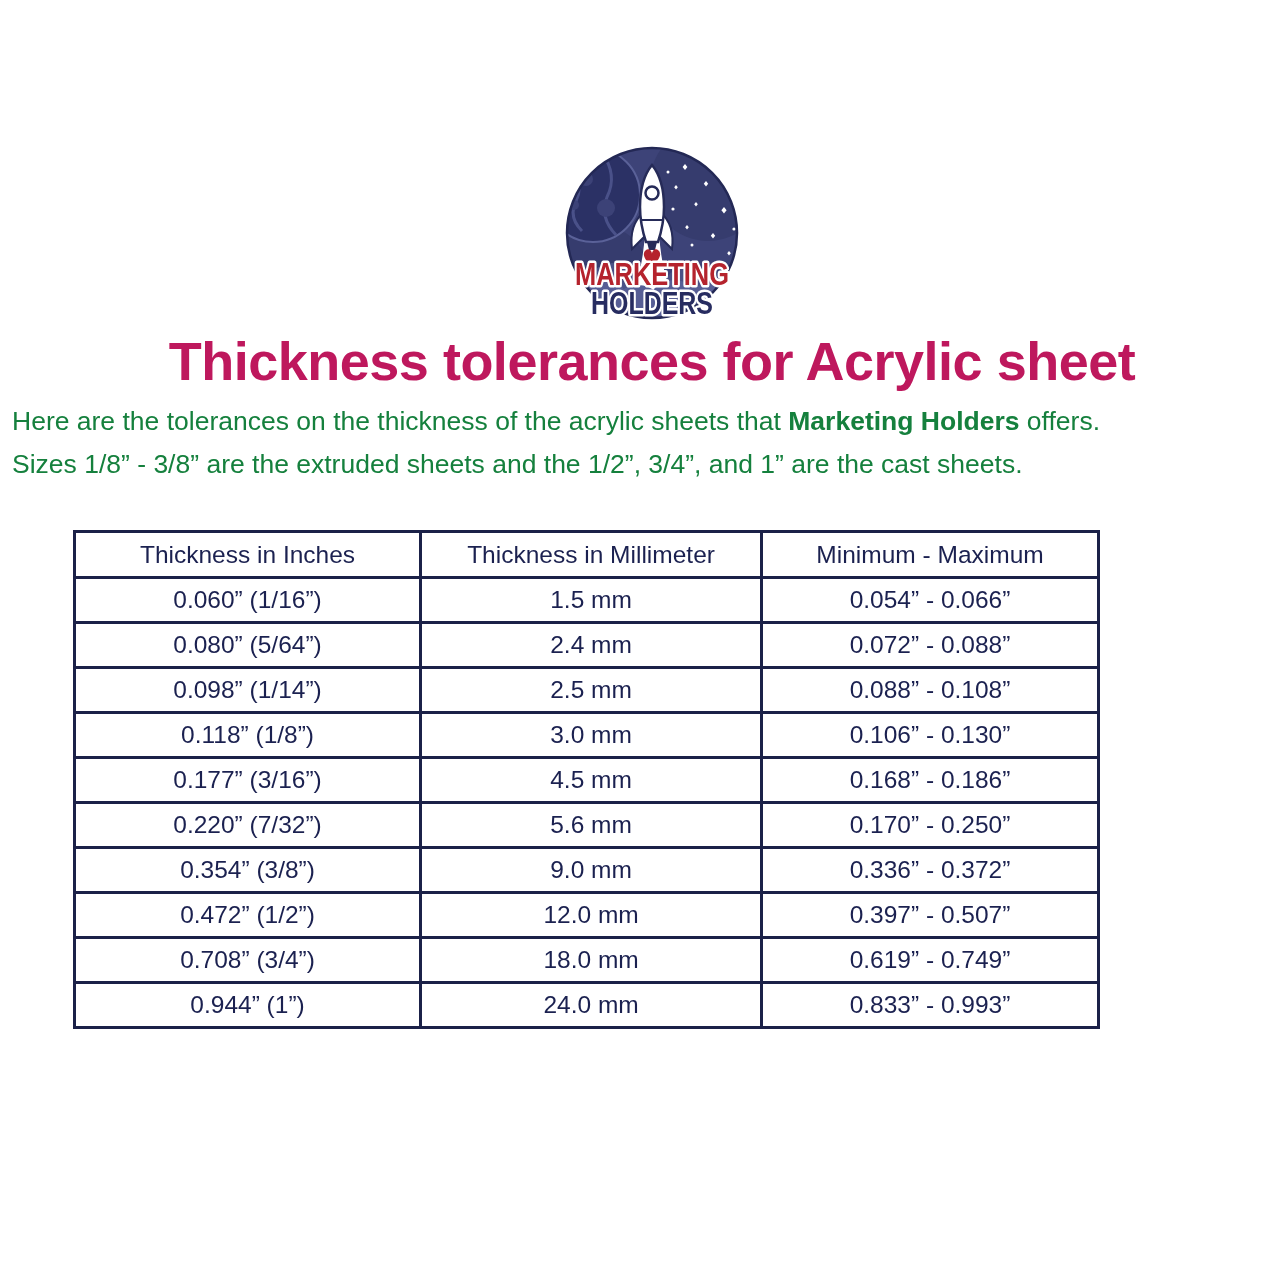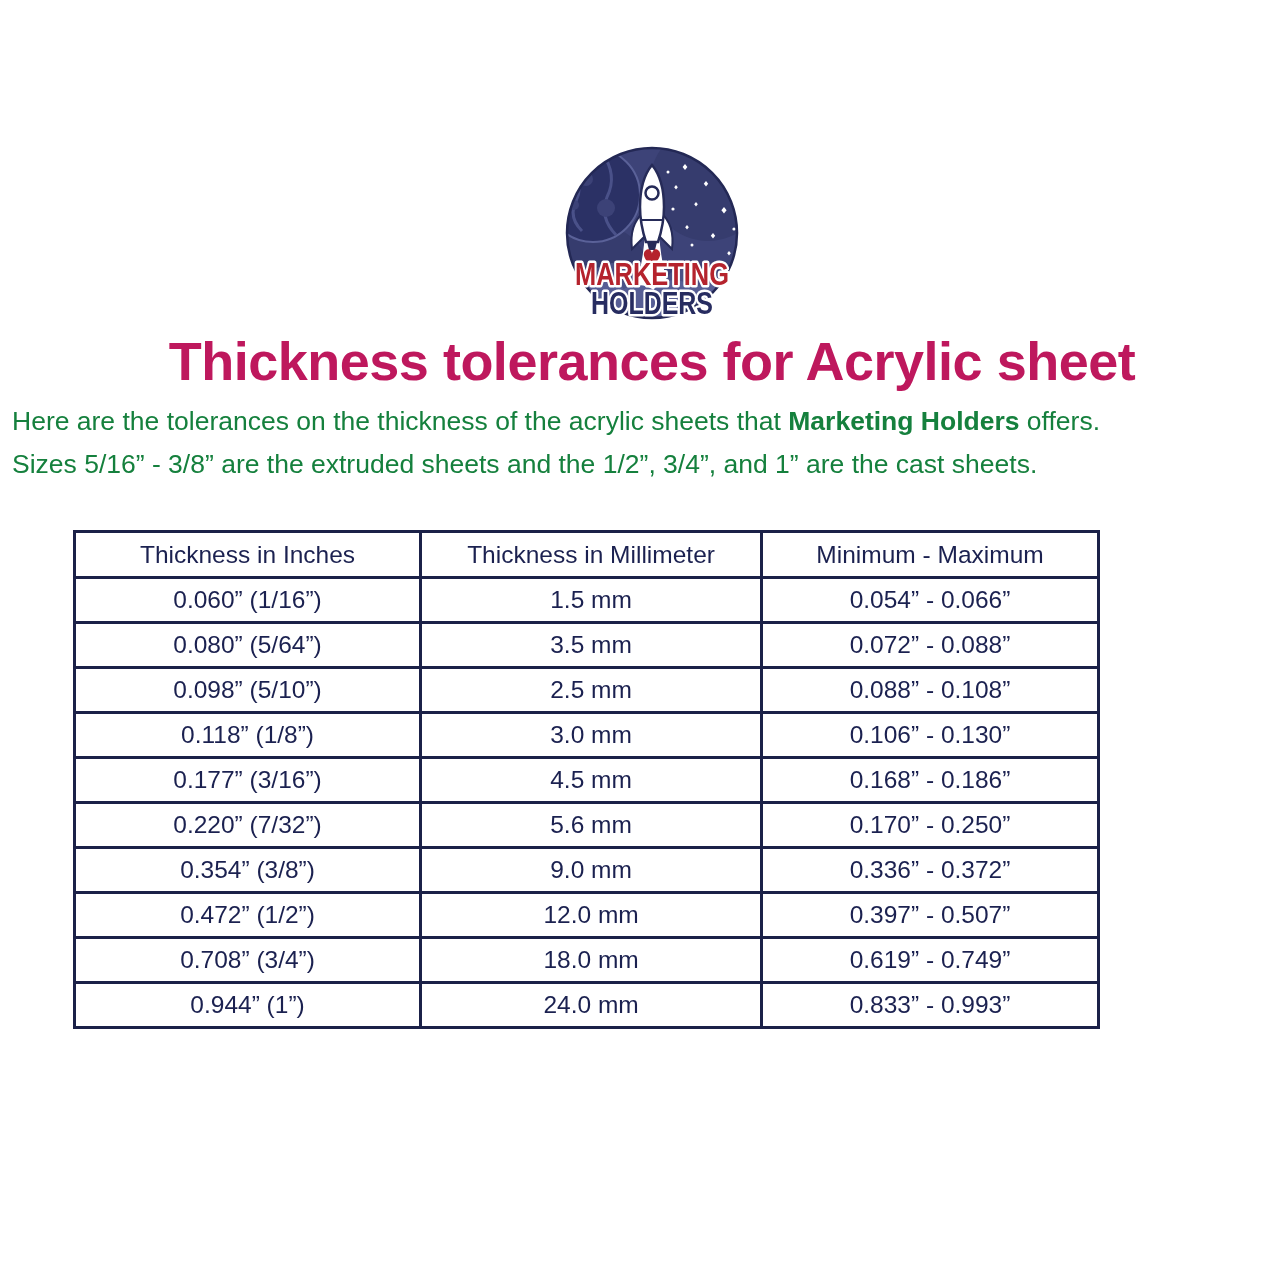--- a/index.html
+++ b/index.html
@@ -109,44 +109,44 @@
 
       <text x="96" y="140" text-anchor="middle" font-family="Liberation Sans, sans-serif" font-size="31" font-weight="800" textLength="154" lengthAdjust="spacingAndGlyphs" fill="#b5232d" stroke="#ffffff" stroke-width="5" paint-order="stroke" stroke-linejoin="round">MARKETING</text>
       <text x="96" y="169" text-anchor="middle" font-family="Liberation Sans, sans-serif" font-size="31" font-weight="800" textLength="122" lengthAdjust="spacingAndGlyphs" fill="#272c60" stroke="#ffffff" stroke-width="5" paint-order="stroke" stroke-linejoin="round">HOLDERS</text>
     </svg>
   </div>
 
   <h1 class="title" style="margin:0;">Thickness tolerances for Acrylic sheet</h1>
 
   <div class="intro">
     <span>Here are the tolerances on the thickness of the acrylic sheets that </span><span class="b">Marketing Holders</span><span> offers.</span><br>
-    <span>Sizes 5/16” - 3/8” are the extruded sheets and the 1/2”, 3/4”, and 1” are the cast sheets.</span>
+    <span>Sizes 1/8” - 3/8” are the extruded sheets and the 1/2”, 3/4”, and 1” are the cast sheets.</span>
   </div>
 
   <table class="tol-table">
     <thead>
       <tr>
         <th class="c1">Thickness in Inches</th>
         <th class="c2">Thickness in Millimeter</th>
         <th class="c3">Minimum - Maximum</th>
       </tr>
     </thead>
     <tbody>
       <tr>
         <td>0.060” (1/16”)</td>
         <td>1.5 mm</td>
         <td>0.054” - 0.066”</td>
       </tr>
       <tr>
         <td>0.080” (5/64”)</td>
-        <td>3.5 mm</td>
+        <td>2.4 mm</td>
         <td>0.072” - 0.088”</td>
       </tr>
       <tr>
-        <td>0.098” (5/10”)</td>
+        <td>0.098” (1/14”)</td>
         <td>2.5 mm</td>
         <td>0.088” - 0.108”</td>
       </tr>
       <tr>
         <td>0.118” (1/8”)</td>
         <td>3.0 mm</td>
         <td>0.106” - 0.130”</td>
       </tr>
       <tr>
         <td>0.177” (3/16”)</td>

